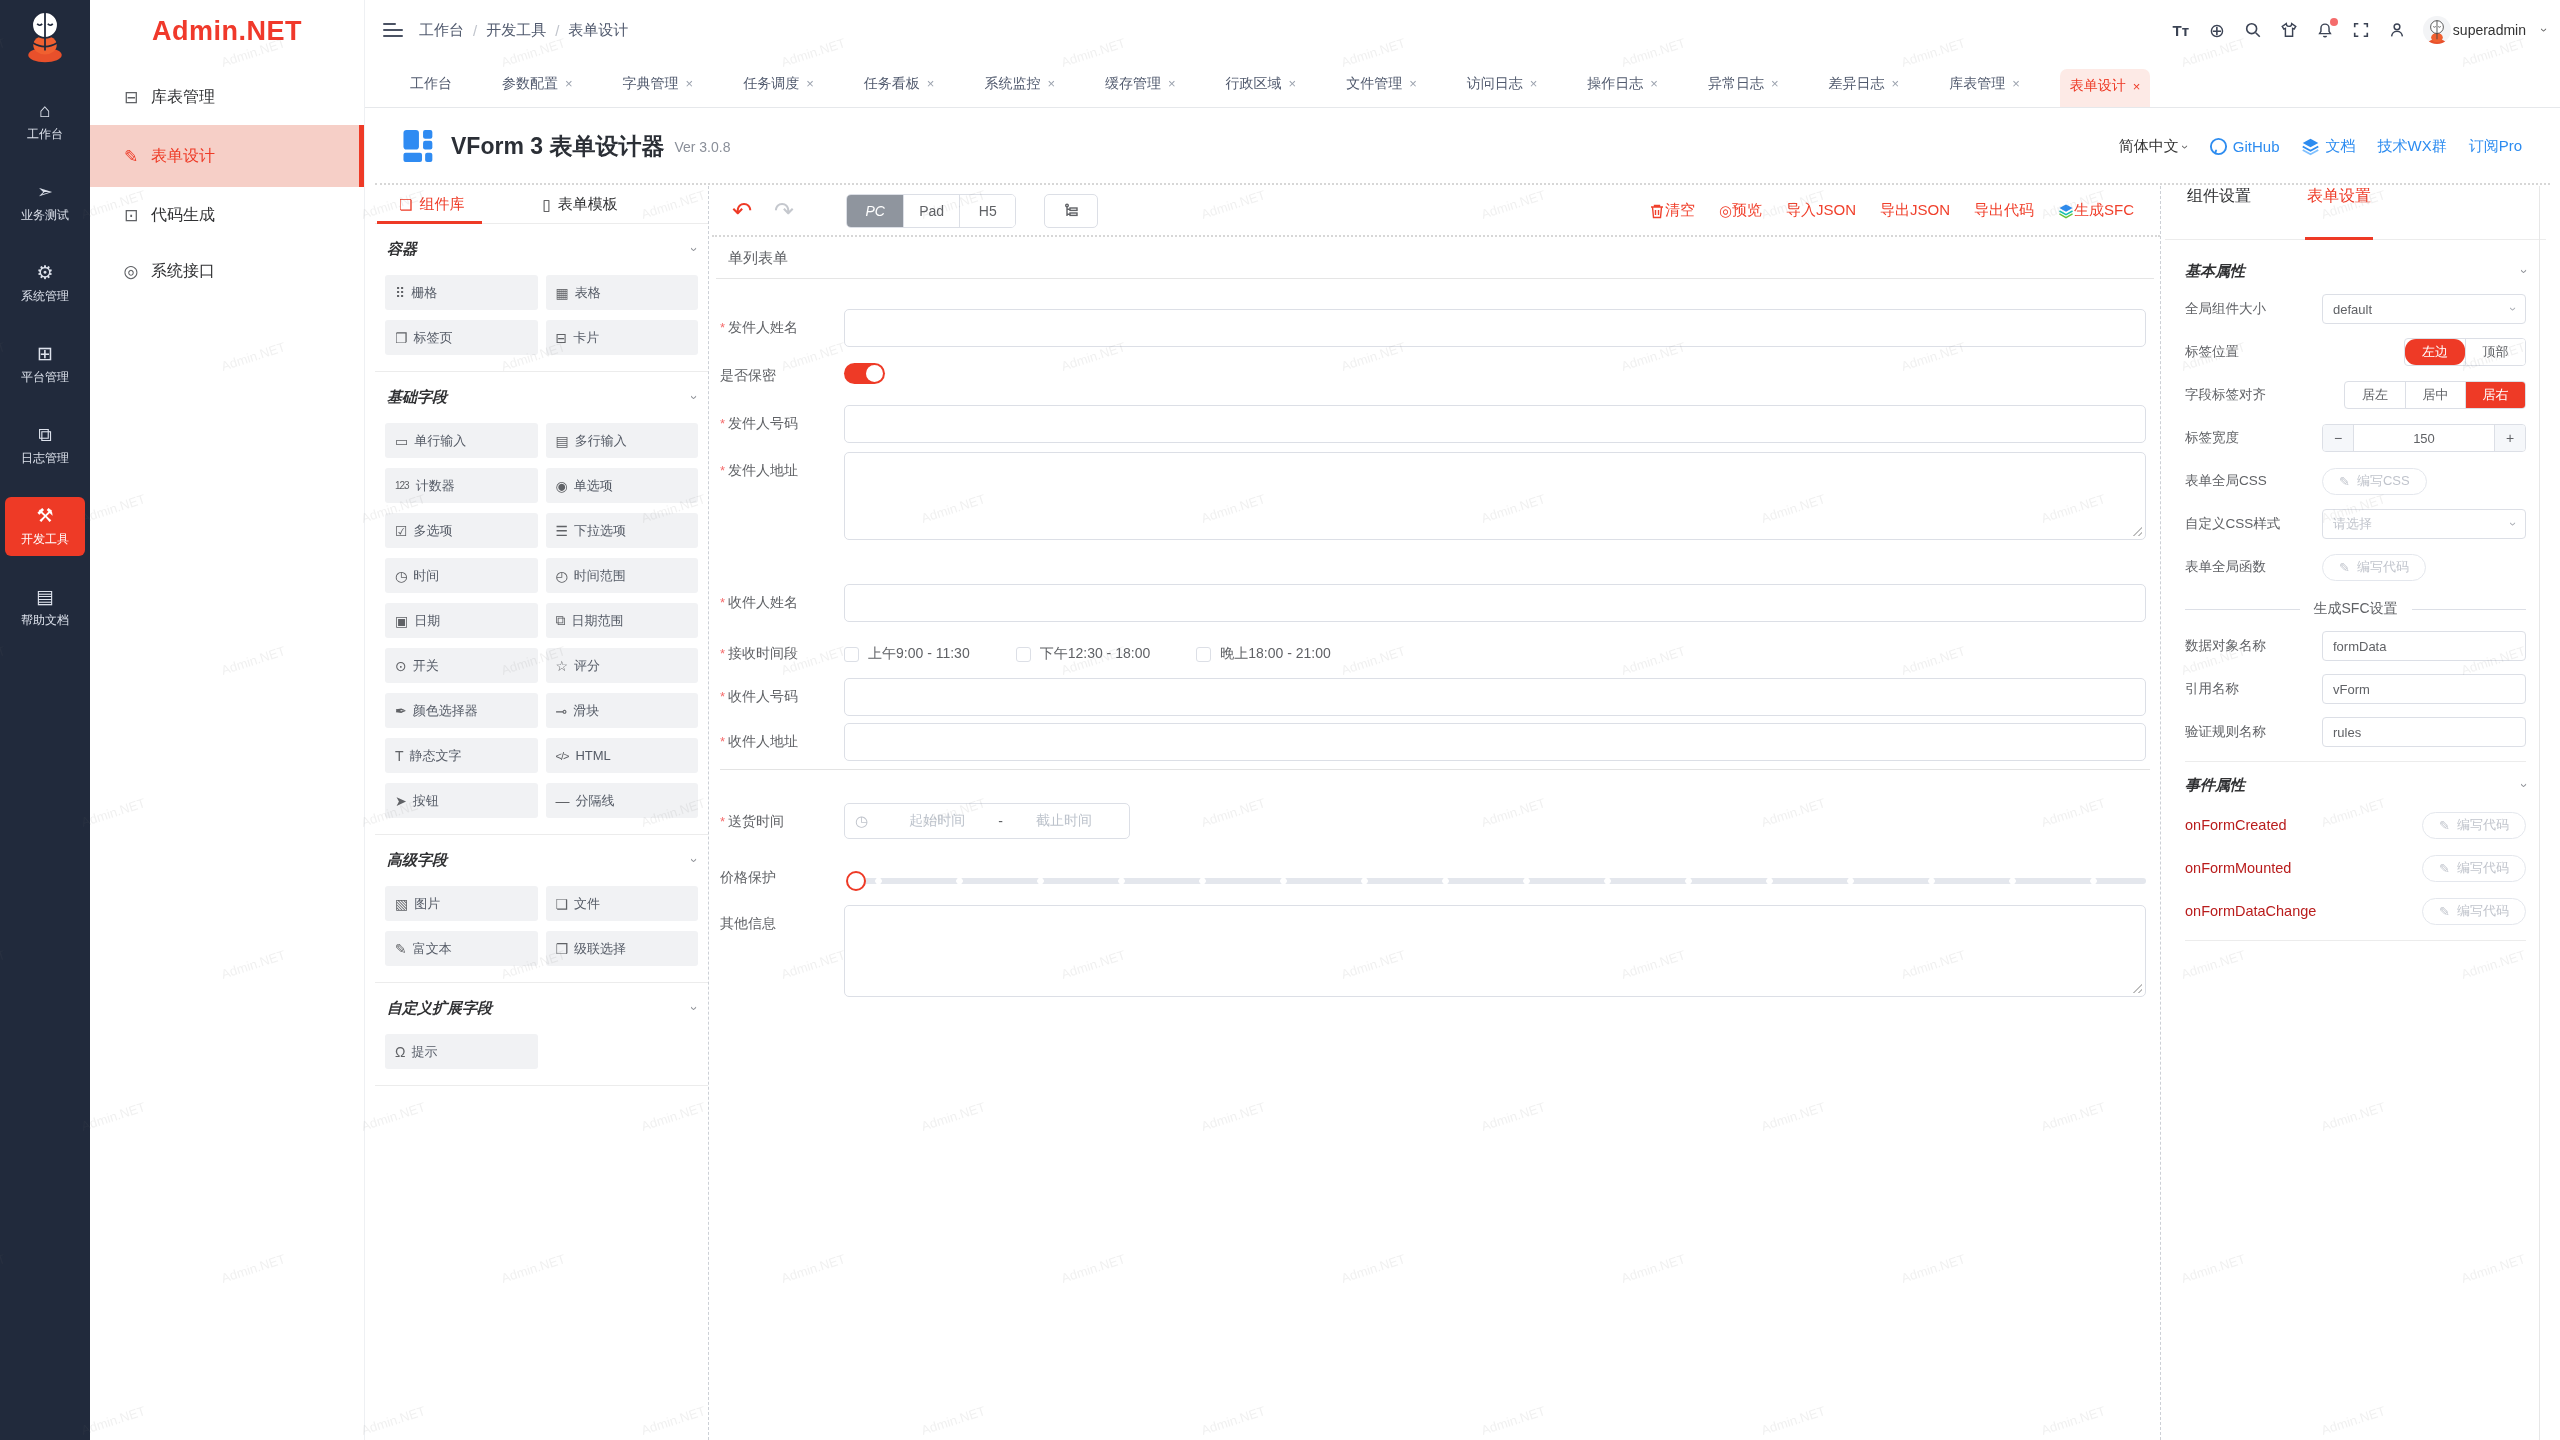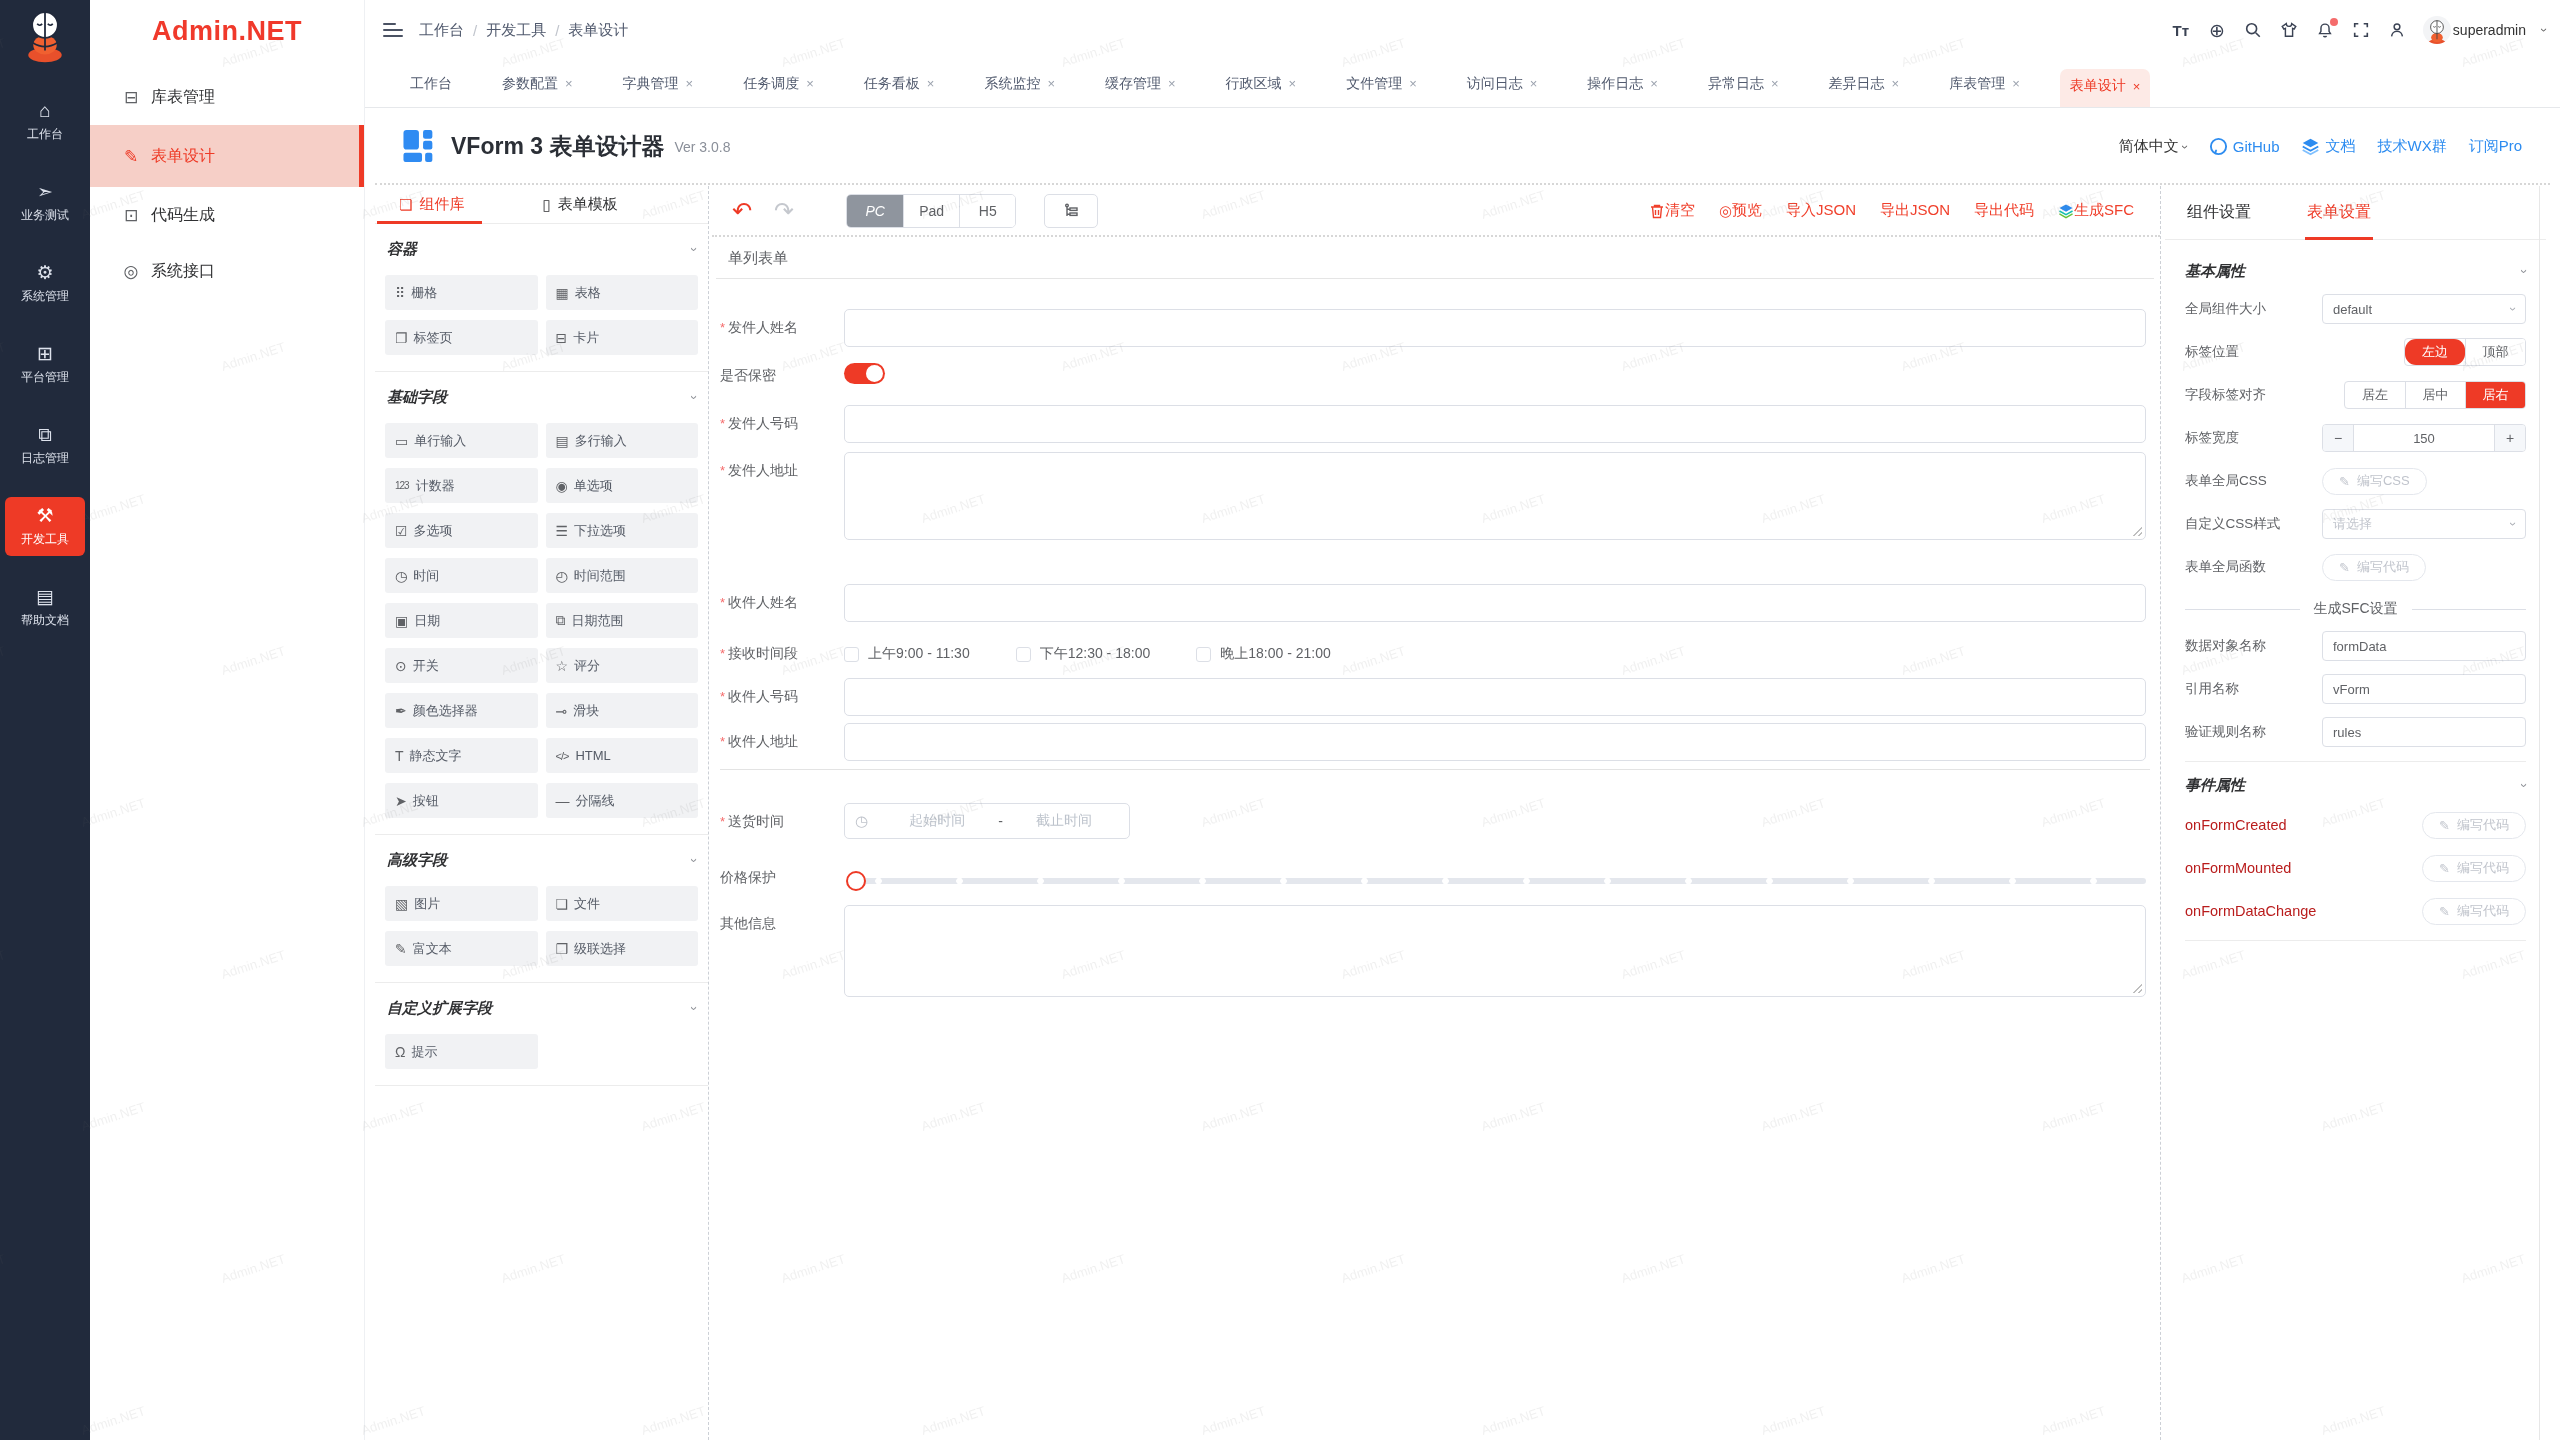--- a/index.html
+++ b/index.html
@@ -138,21 +138,21 @@
   .slider .track { position:absolute; left:4px; right:0; top:7px; height:6px; border-radius:3px; background:#e4e7ed;
     background-image:radial-gradient(circle, #fff 3px, rgba(255,255,255,0) 3.6px);
     background-size:81px 6px; background-repeat:repeat-x; background-position:71px 0; }
   .slider .handle { position:absolute; left:2px; top:0; width:20px; height:20px; border-radius:50%;
     background:#fff; border:2px solid #ee3a26; cursor:grab; }
 
   
   .rpanel { position:absolute; left:2165px; top:186px; width:381px; bottom:0; background:#fff; z-index:4; padding:0 20px; }
   .rtabs { display:flex; align-items:center; height:54px; border-bottom:1px solid #ececec; margin:0 -20px; padding:0 20px; }
   .rtab { font-size:16px; color:#303133; cursor:pointer; position:relative; height:100%;
-    display:flex; align-items:center; margin-right:52px; padding:0 2px; }
+    display:flex; align-items:flex-start; margin-right:52px; padding:0 2px; }
   .rtab.red { color:#ee3a26; }
   .rtab.red::after { content:""; position:absolute; left:0; right:0; bottom:-1px; height:3px; background:#ee3a26; }
   .rsec-title { display:flex; align-items:center; justify-content:space-between; font-size:15px; font-weight:bold;
     font-style:italic; color:#303133; margin-top:22px; }
   .rsec-title .chev { transform:rotate(90deg); font-weight:normal; font-style:normal; color:#909399; font-size:13px; cursor:pointer; }
   .srow { display:flex; align-items:center; margin-top:13px; height:30px; }
   .srow .sl { flex:1; font-size:13.5px; color:#606266; }
   .mini-select { width:204px; height:30px; border:1px solid #dcdfe6; border-radius:4px; display:flex;
     align-items:center; padding:0 10px; font-size:13px; color:#606266; cursor:pointer; background:#fff; }
   .mini-select .chev { margin-left:auto; transform:rotate(90deg); color:#a8abb2; font-size:12px; }

